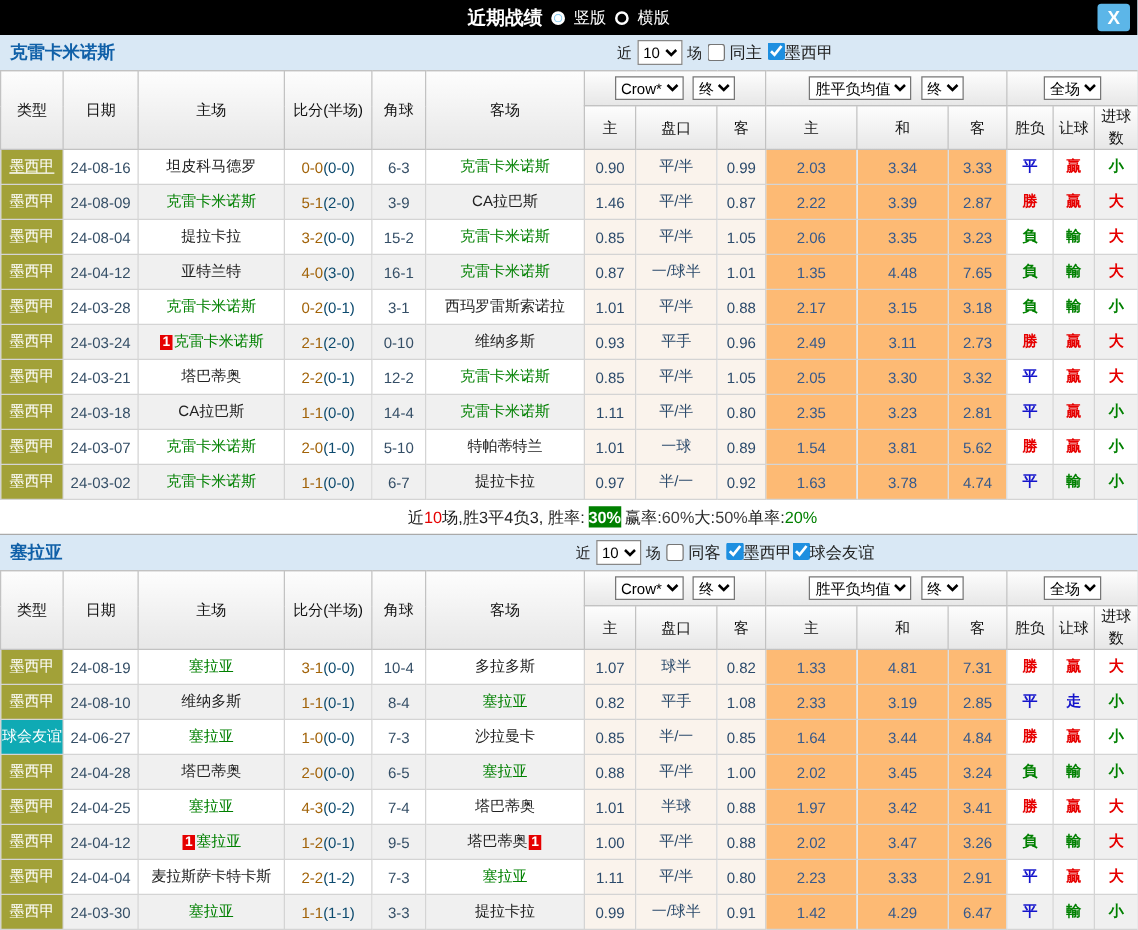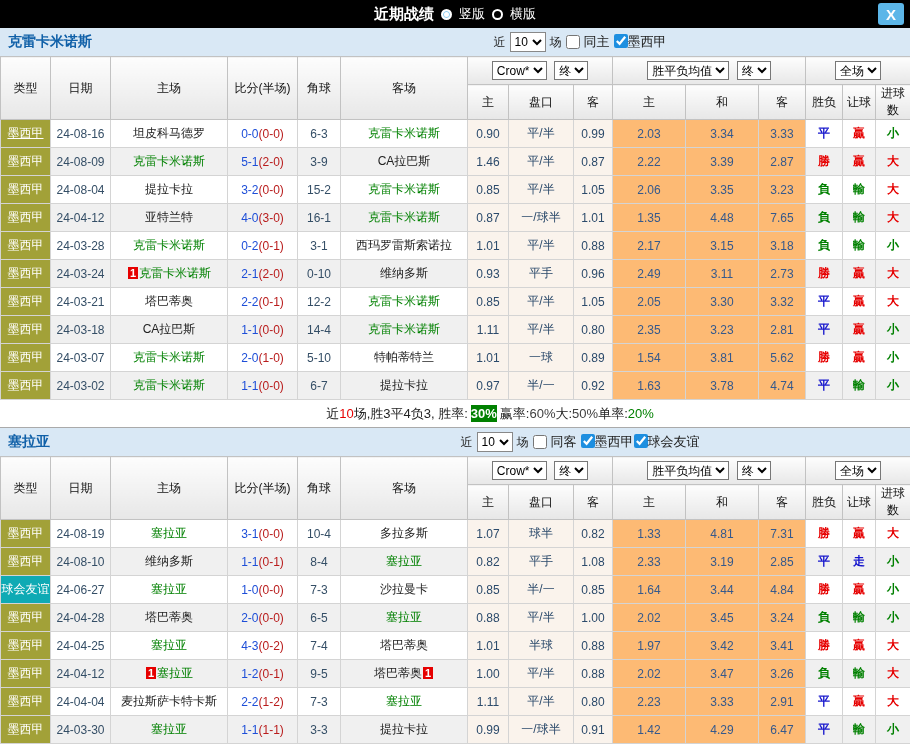--- a/index.html
+++ b/index.html
@@ -34,22 +34,22 @@
   td { border:1px solid #d4d4d4; height:28px; text-align:center; vertical-align:middle;
        overflow:hidden; white-space:nowrap; }
   td.league { background:#a2a138; color:#fff; }
   td.league.teal { background:#0faab4; }
   td.league span.ul { text-decoration:underline; }
   td.date, td.corner { color:#344e66; }
   td.hcp { background:#faf3ec; color:#2b4a6b; }
   td.eur { background:#fdba74; color:#35598c; }
   td.resu { font-weight:bold; }
   tr:nth-child(even) td.zeb { background:#f0f0f0; }
-  .score-main { color:#1d4ed8; }
-  .score-half { color:#b91c1c; }
+  .score-main { color:#a16207; }
+  .score-half { color:#0c4a6e; }
   .team-green { color:#008000; }
   .badge { background:#e60000; color:#fff; font-weight:bold; padding:0 2px; margin:0 1px; font-size:11px; }
   .star { color:#e60000; }
 
   
   .summary { height:28px; background:#fff; border-bottom:1px solid #aaa; display:flex;
     align-items:center; justify-content:center; padding-left:70px; font-size:13px; color:#222; }
   .summary .red { color:#e60000; }
   .summary .blue { color:#404040; }
   .summary .green { color:#008000; }

